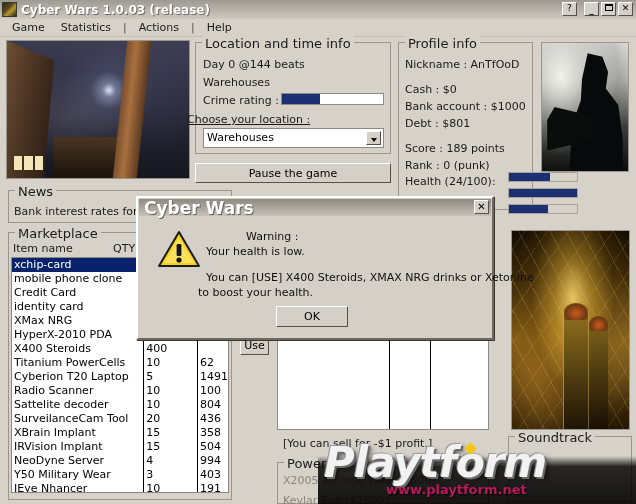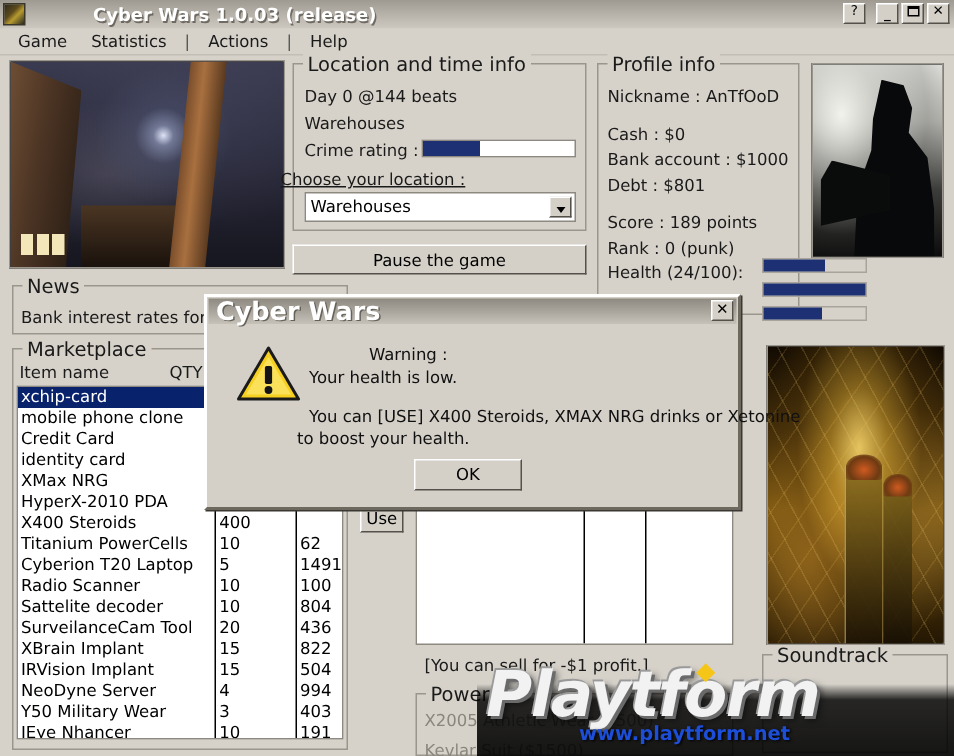--- a/index.html
+++ b/index.html
@@ -14,21 +14,21 @@
   #app {
     position: relative;
     width: 636px; height: 504px;
     background: #d6d2ca;
   }
 
   
   .titlebar {
     position: absolute; left: 0; top: 0; width: 636px; height: 19px;
     background: linear-gradient(to bottom, #9e9a92 0%, #b4b0a8 45%, #cdc9c1 100%);
-    display: flex; align-items: center; gap: 41px;
+    display: flex; align-items: center;
   }
   .tb-icon {
     width: 15px; height: 15px; margin-left: 2px; margin-right: 4px;
     background:
       linear-gradient(135deg,#2d2a1a 0%, #5c4a1d 40%, #b79a2f 60%, #2b2a20 100%);
     border: 1px solid #3a3628;
   }
   .tb-title {
     font-weight: bold; font-size: 12px; color: #ffffff;
     text-shadow: 1px 1px 0 #6f6b63;
@@ -275,21 +275,21 @@
     color:#f2f2f2;
     text-shadow: 2px 2px 0 #6a6a6a, -1px -1px 0 #9a9a9a, 3px 3px 5px rgba(0,0,0,0.55);
     letter-spacing:-1px;
   }
   .wm .dot {
     position:absolute; left:148px; top:6px; width:9px; height:9px;
     background:#f5c518; transform:rotate(45deg);
   }
   .wm .url {
     position:absolute; left:68px; top:44px;
-    font-size:13px; font-weight:bold; color:#1d4ed8;
+    font-size:13px; font-weight:bold; color:#be185d;
     text-shadow:1px 1px 2px #000;
   }
   .wm .plate {
     position:absolute; left:0; top:18px; width:318px; height:48px;
     background: linear-gradient(to bottom, rgba(0,0,0,0.0) 0%, rgba(0,0,0,0.82) 22%, rgba(0,0,0,0.9) 100%);
   }
 </style>
 </head>
 <body>
 
@@ -433,21 +433,21 @@
         <div class="row"></div>
         <div class="row"></div>
         <div class="row"></div>
         <div class="row"></div>
         <div class="row"></div>
         <div class="row">62</div>
         <div class="row">1491</div>
         <div class="row">100</div>
         <div class="row">804</div>
         <div class="row">436</div>
-        <div class="row">822</div>
+        <div class="row">358</div>
         <div class="row">504</div>
         <div class="row">994</div>
         <div class="row">403</div>
         <div class="row">191</div>
       </div>
     </div>
   </div>
 
   <div class="btn" style="left:240px; top:335px; width:29px; height:20px;">Use</div>
 

